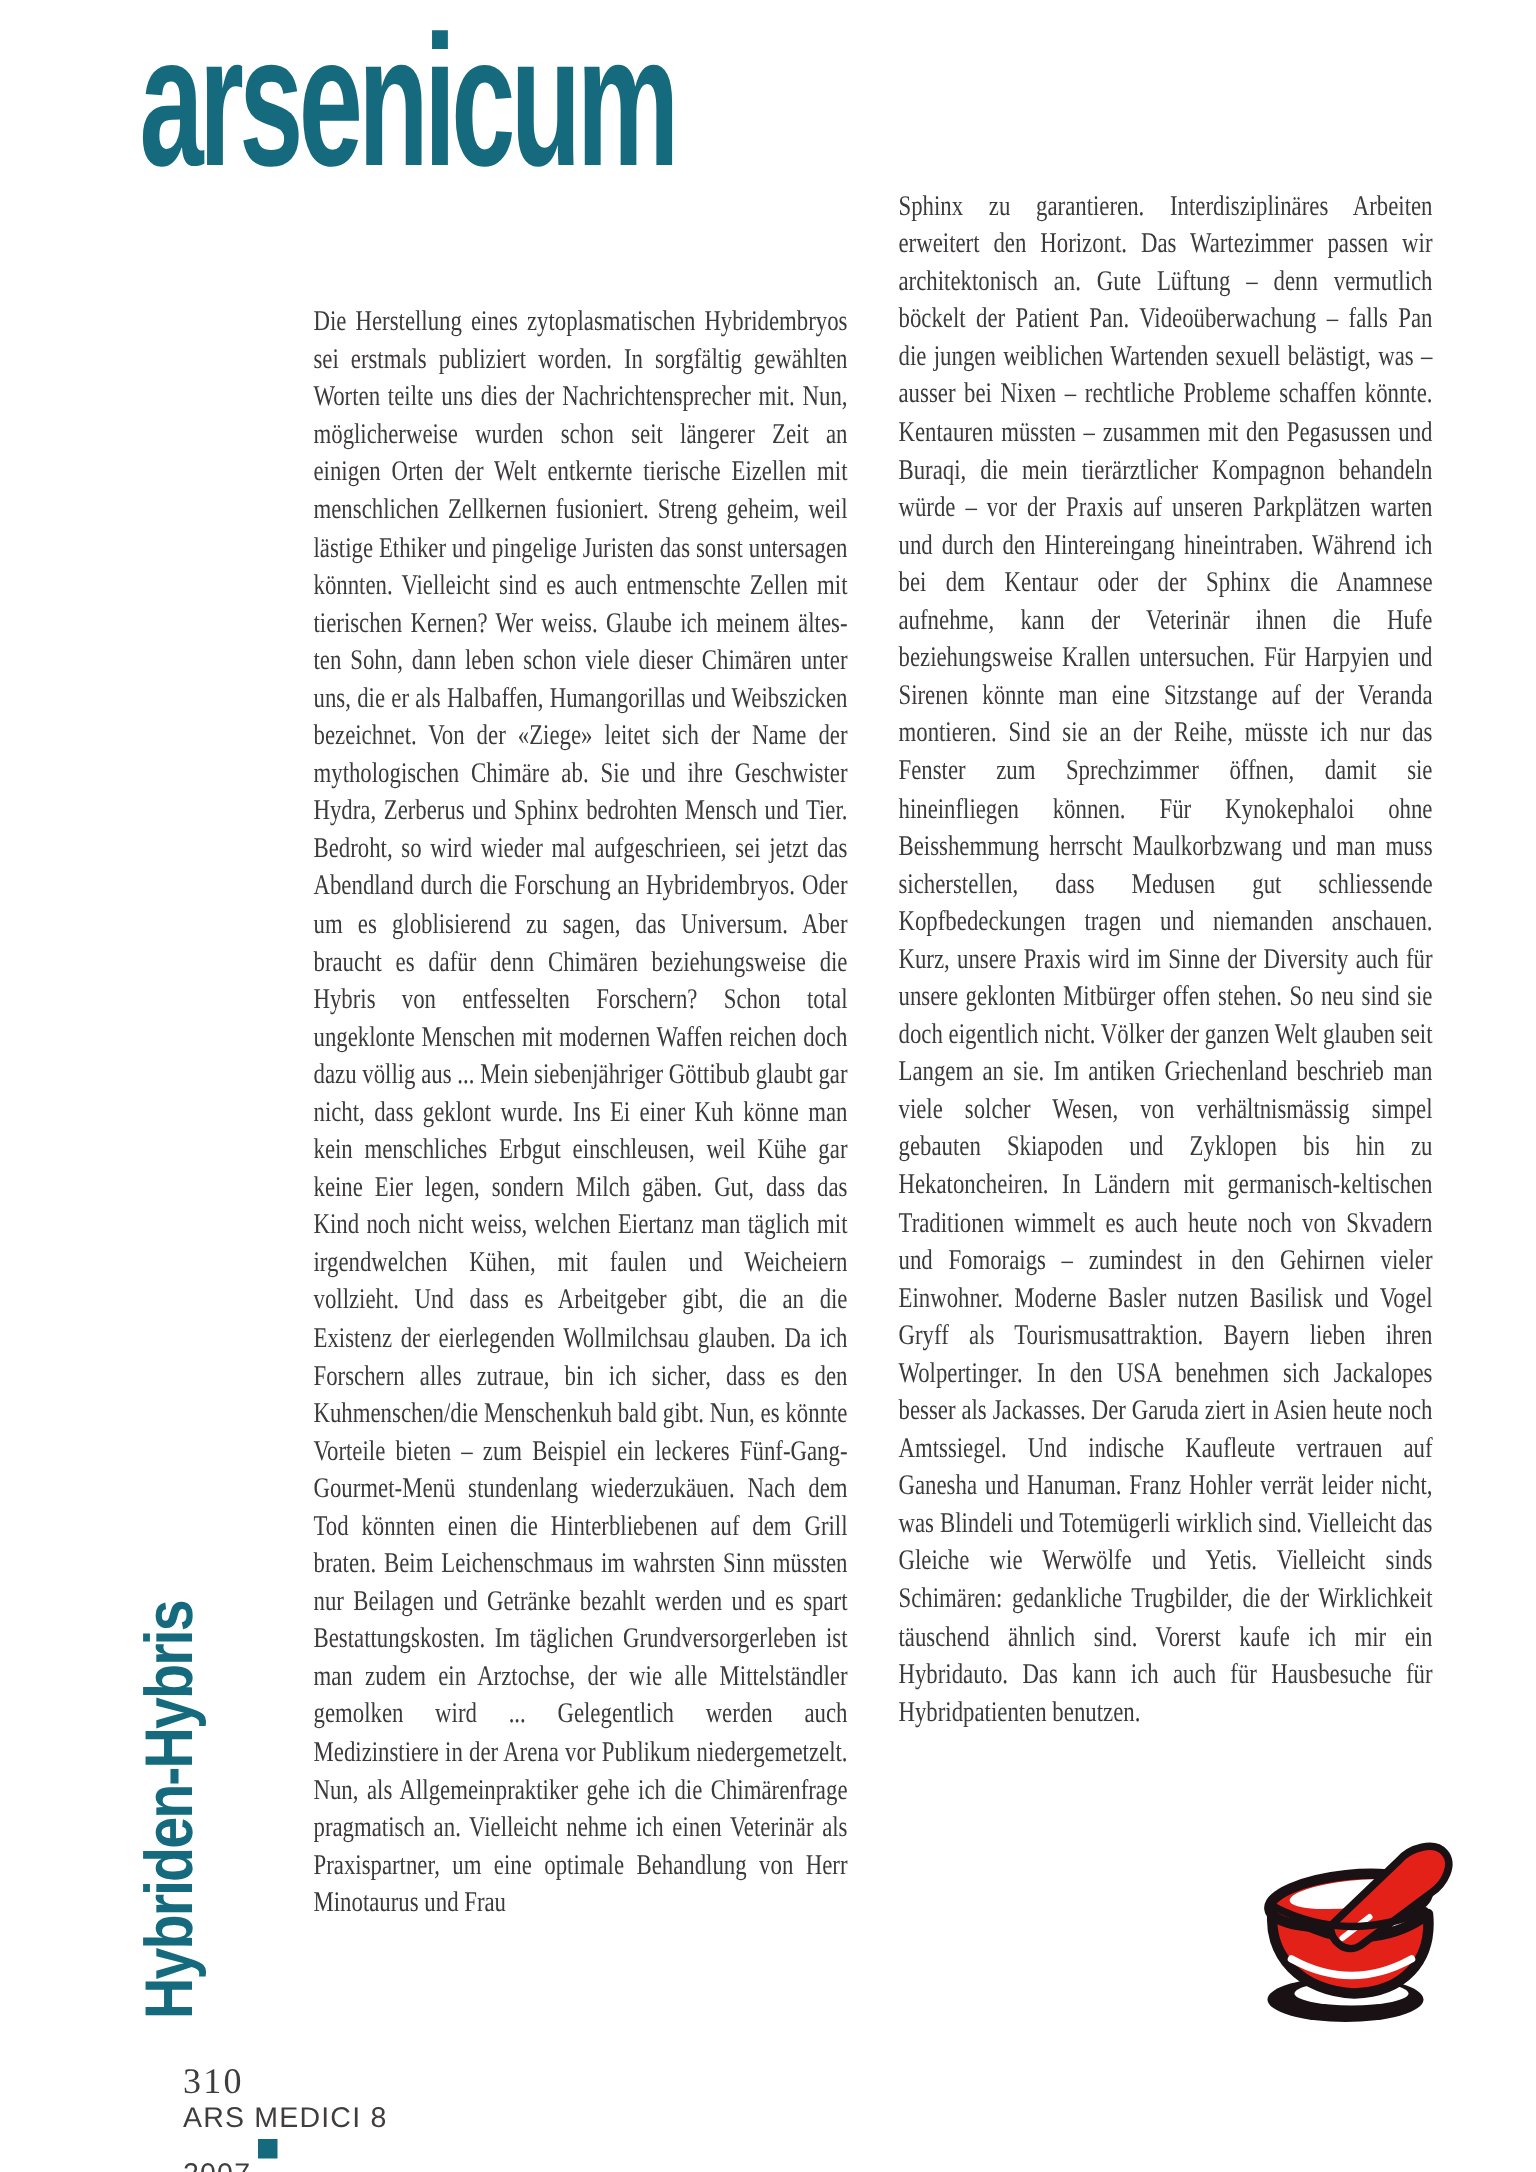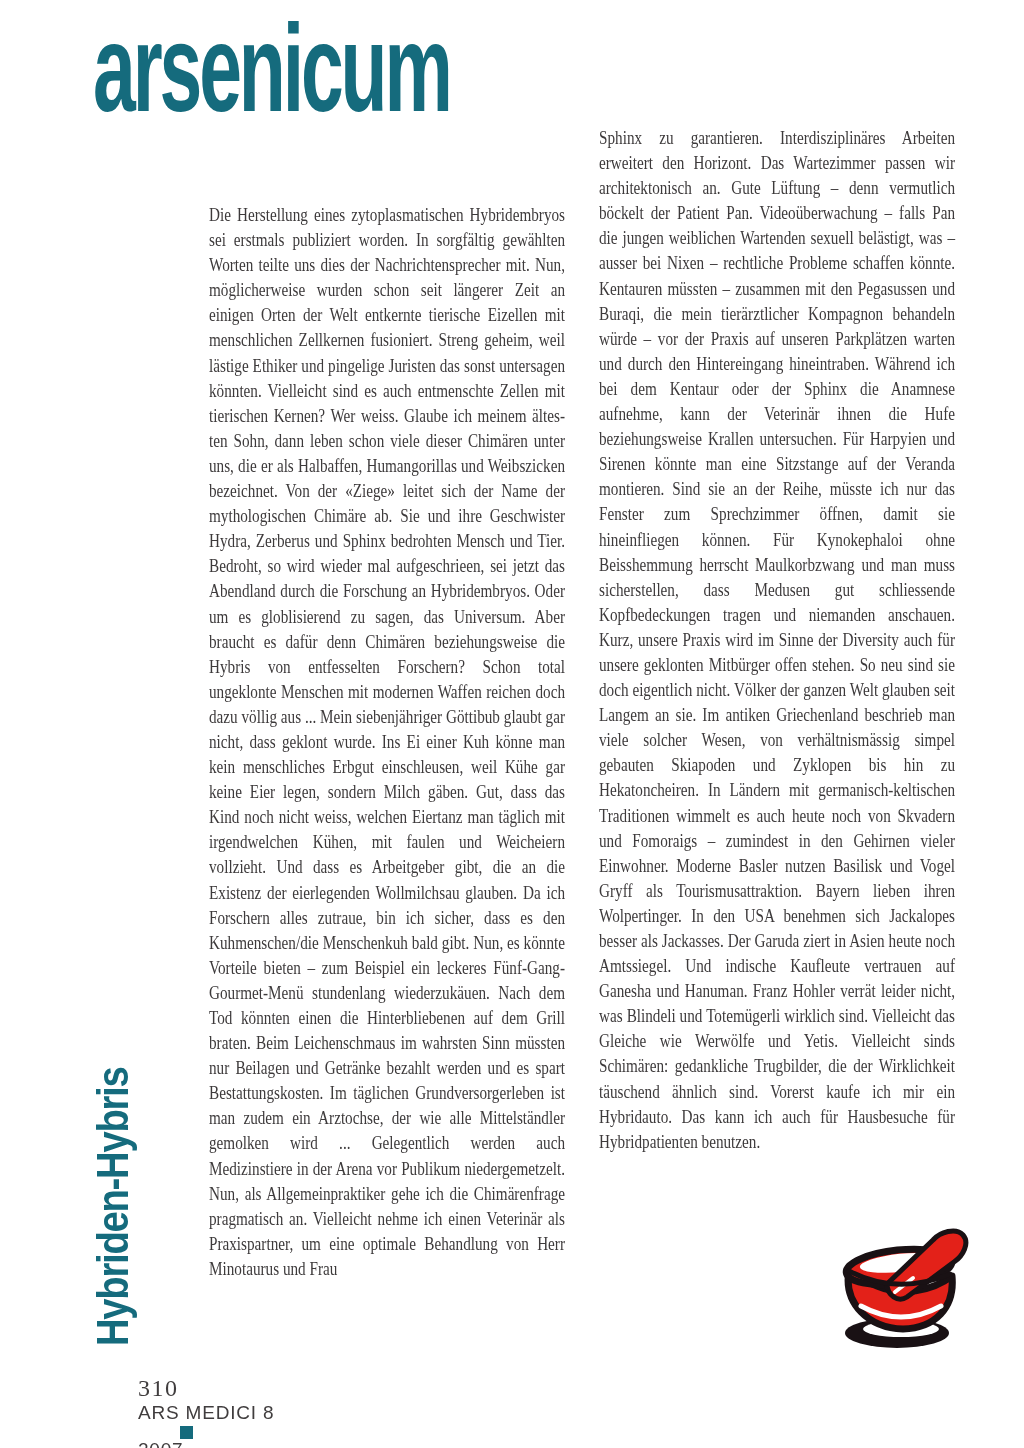--- a/index.html
+++ b/index.html
@@ -36,21 +36,21 @@
   }
   .footer{
     position:absolute;left:98px;top:1375px;
     display:flex;align-items:baseline;color:#403d3e;flex-direction:column;
   }
   .page-number{
     font-family:"Liberation Serif", serif;font-size:24px;letter-spacing:1.5px;
   }
   .issue-label{
     font-family:"Liberation Sans", sans-serif;font-size:19px;
-    letter-spacing:0.8px;margin-left:40px;
+    letter-spacing:0.8px;margin-left:24px;
   }
   .footer-square{
     width:13px;height:13px;background:#156b7d;align-self:center;
     margin:2px 9px 0 9px;
   }
   .year-label{
     font-family:"Liberation Sans", sans-serif;font-size:19px;letter-spacing:0.8px;
   }
 </style>
 </head>

